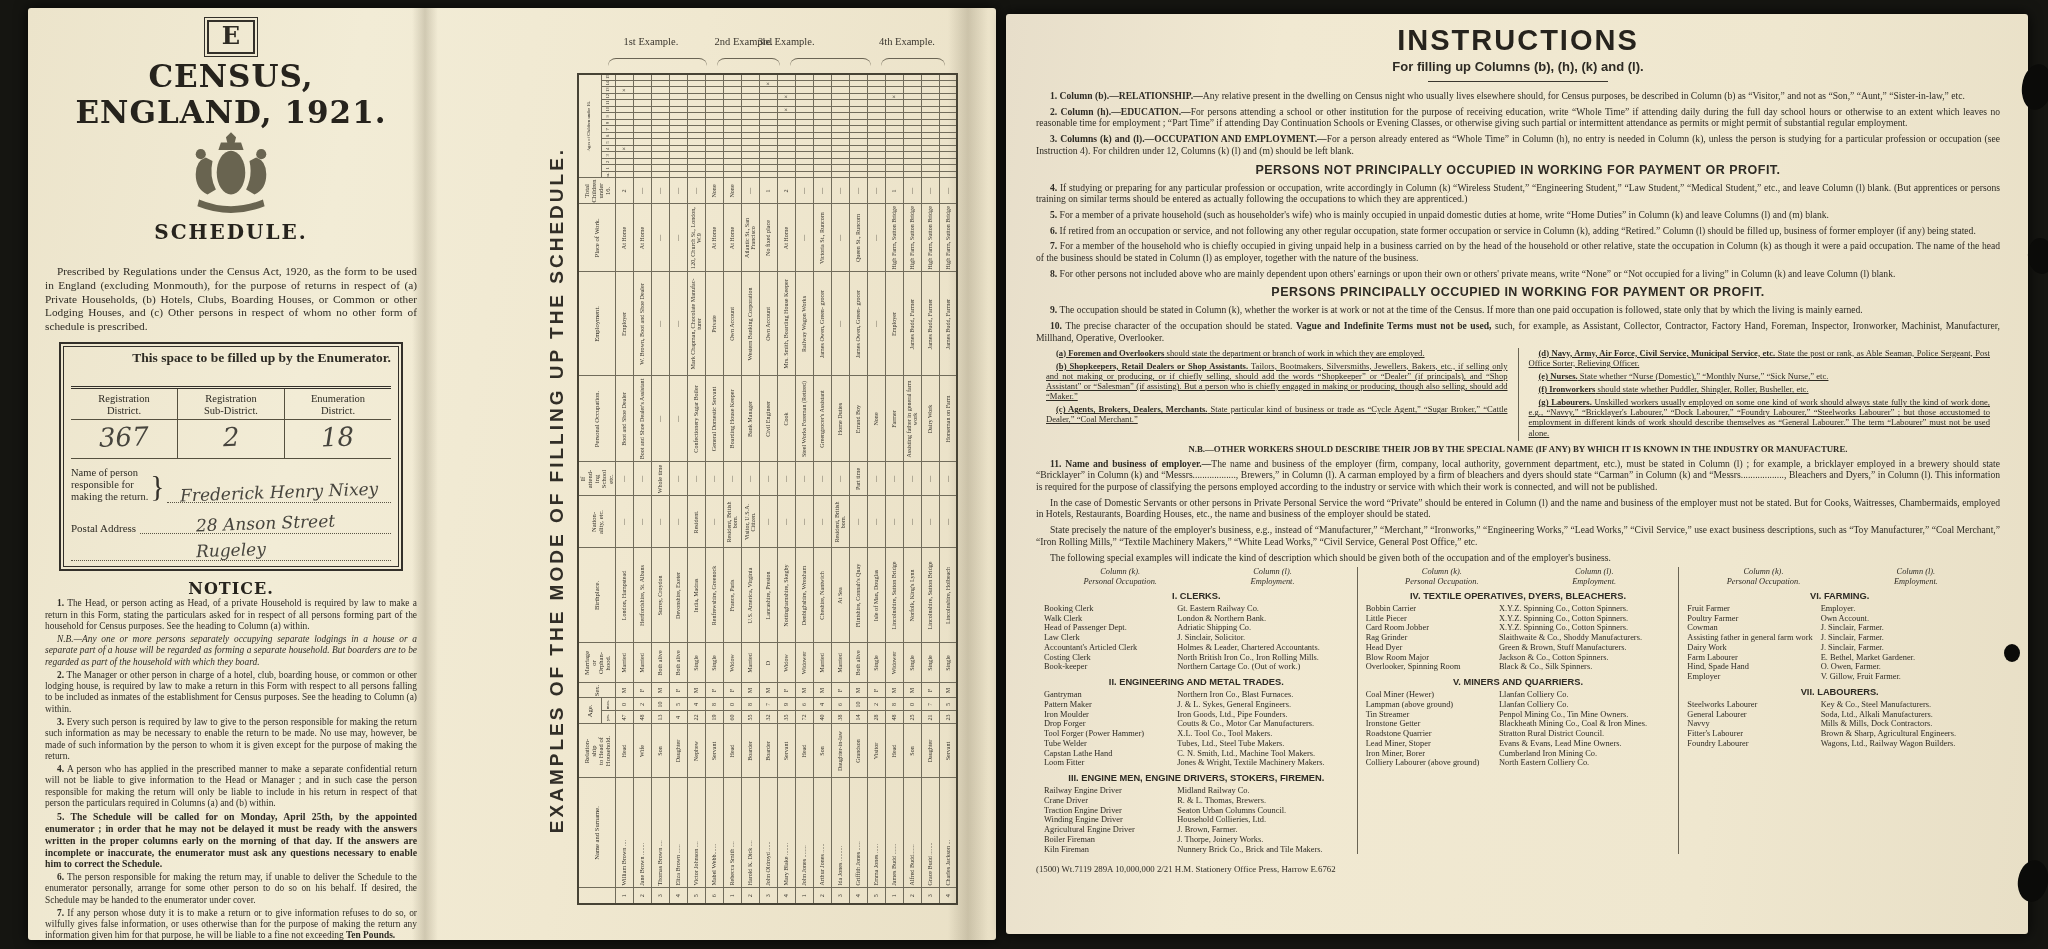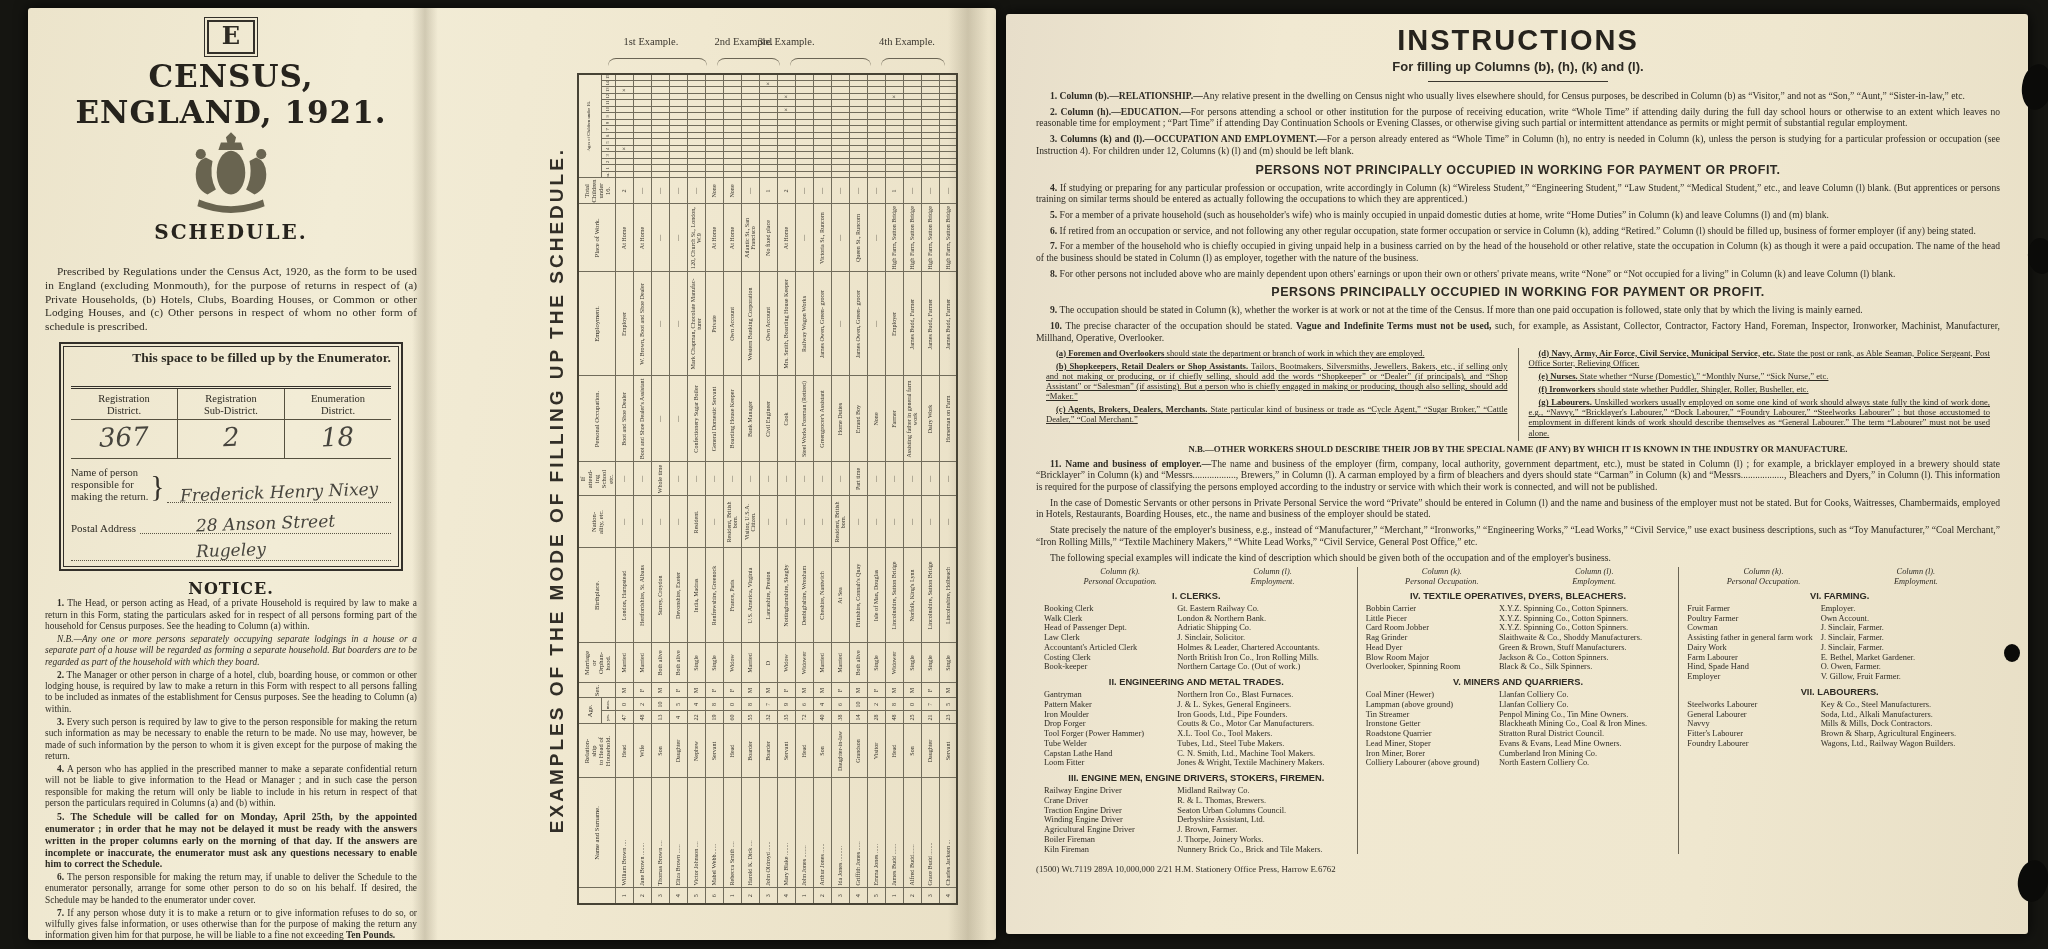--- a/index.html
+++ b/index.html
@@ -985,21 +985,21 @@
         <div class="occ-row">
           <div class="o">Crane Driver</div>
           <div class="e">R. &amp; L. Thomas, Brewers.</div>
         </div>
         <div class="occ-row">
           <div class="o">Traction Engine Driver</div>
           <div class="e">Seaton Urban Columns Council.</div>
         </div>
         <div class="occ-row">
           <div class="o">Winding Engine Driver</div>
-          <div class="e">Derbyshire Assistant, Ltd.</div>
+          <div class="e">Household Collieries, Ltd.</div>
         </div>
         <div class="occ-row">
           <div class="o">Agricultural Engine Driver</div>
           <div class="e">J. Brown, Farmer.</div>
         </div>
         <div class="occ-row">
           <div class="o">Boiler Fireman</div>
           <div class="e">J. Thorpe, Joinery Works.</div>
         </div>
         <div class="occ-row">

